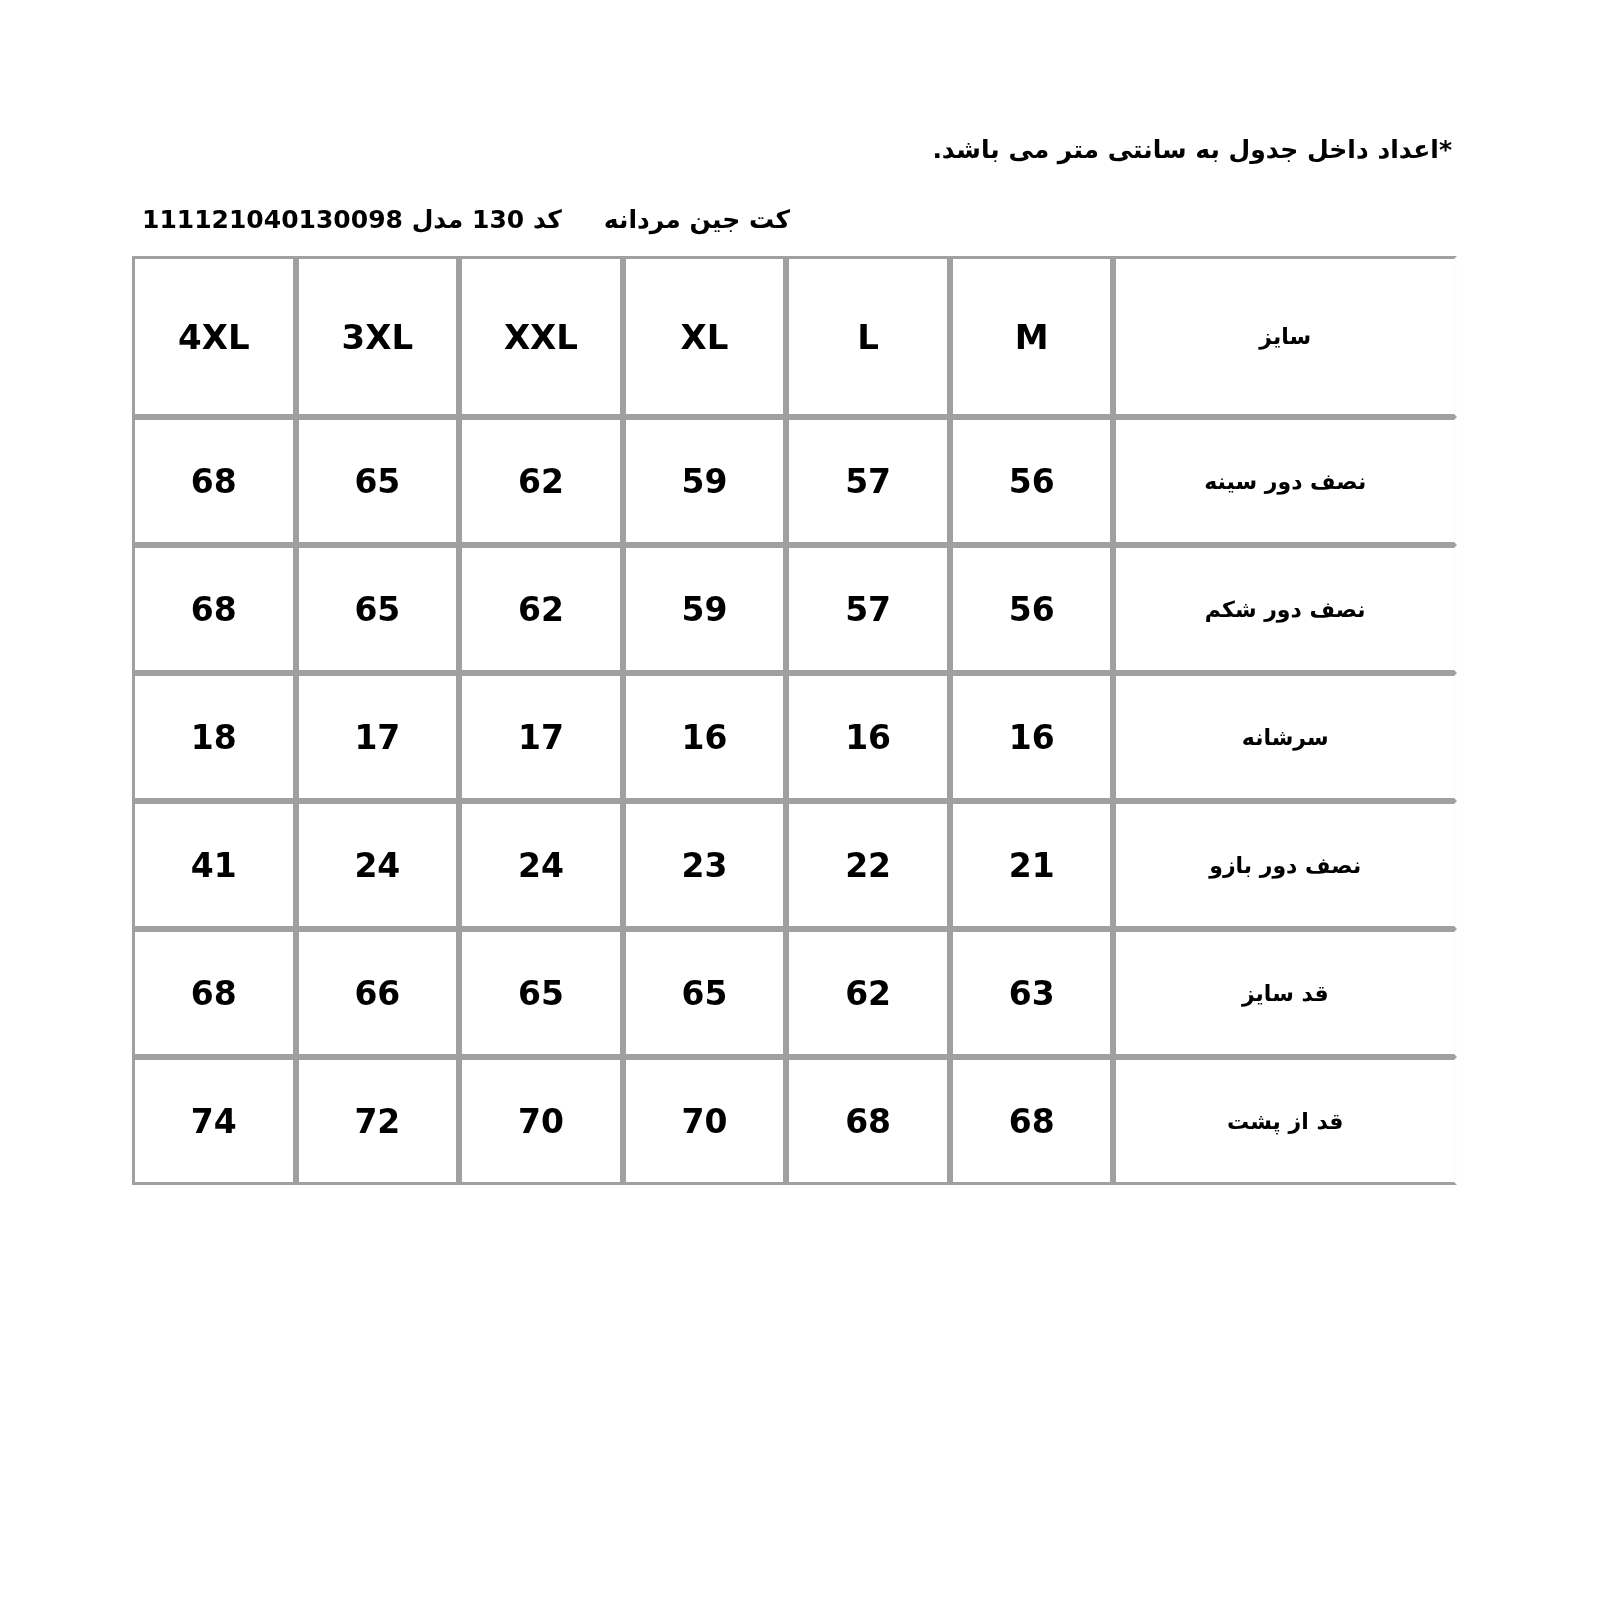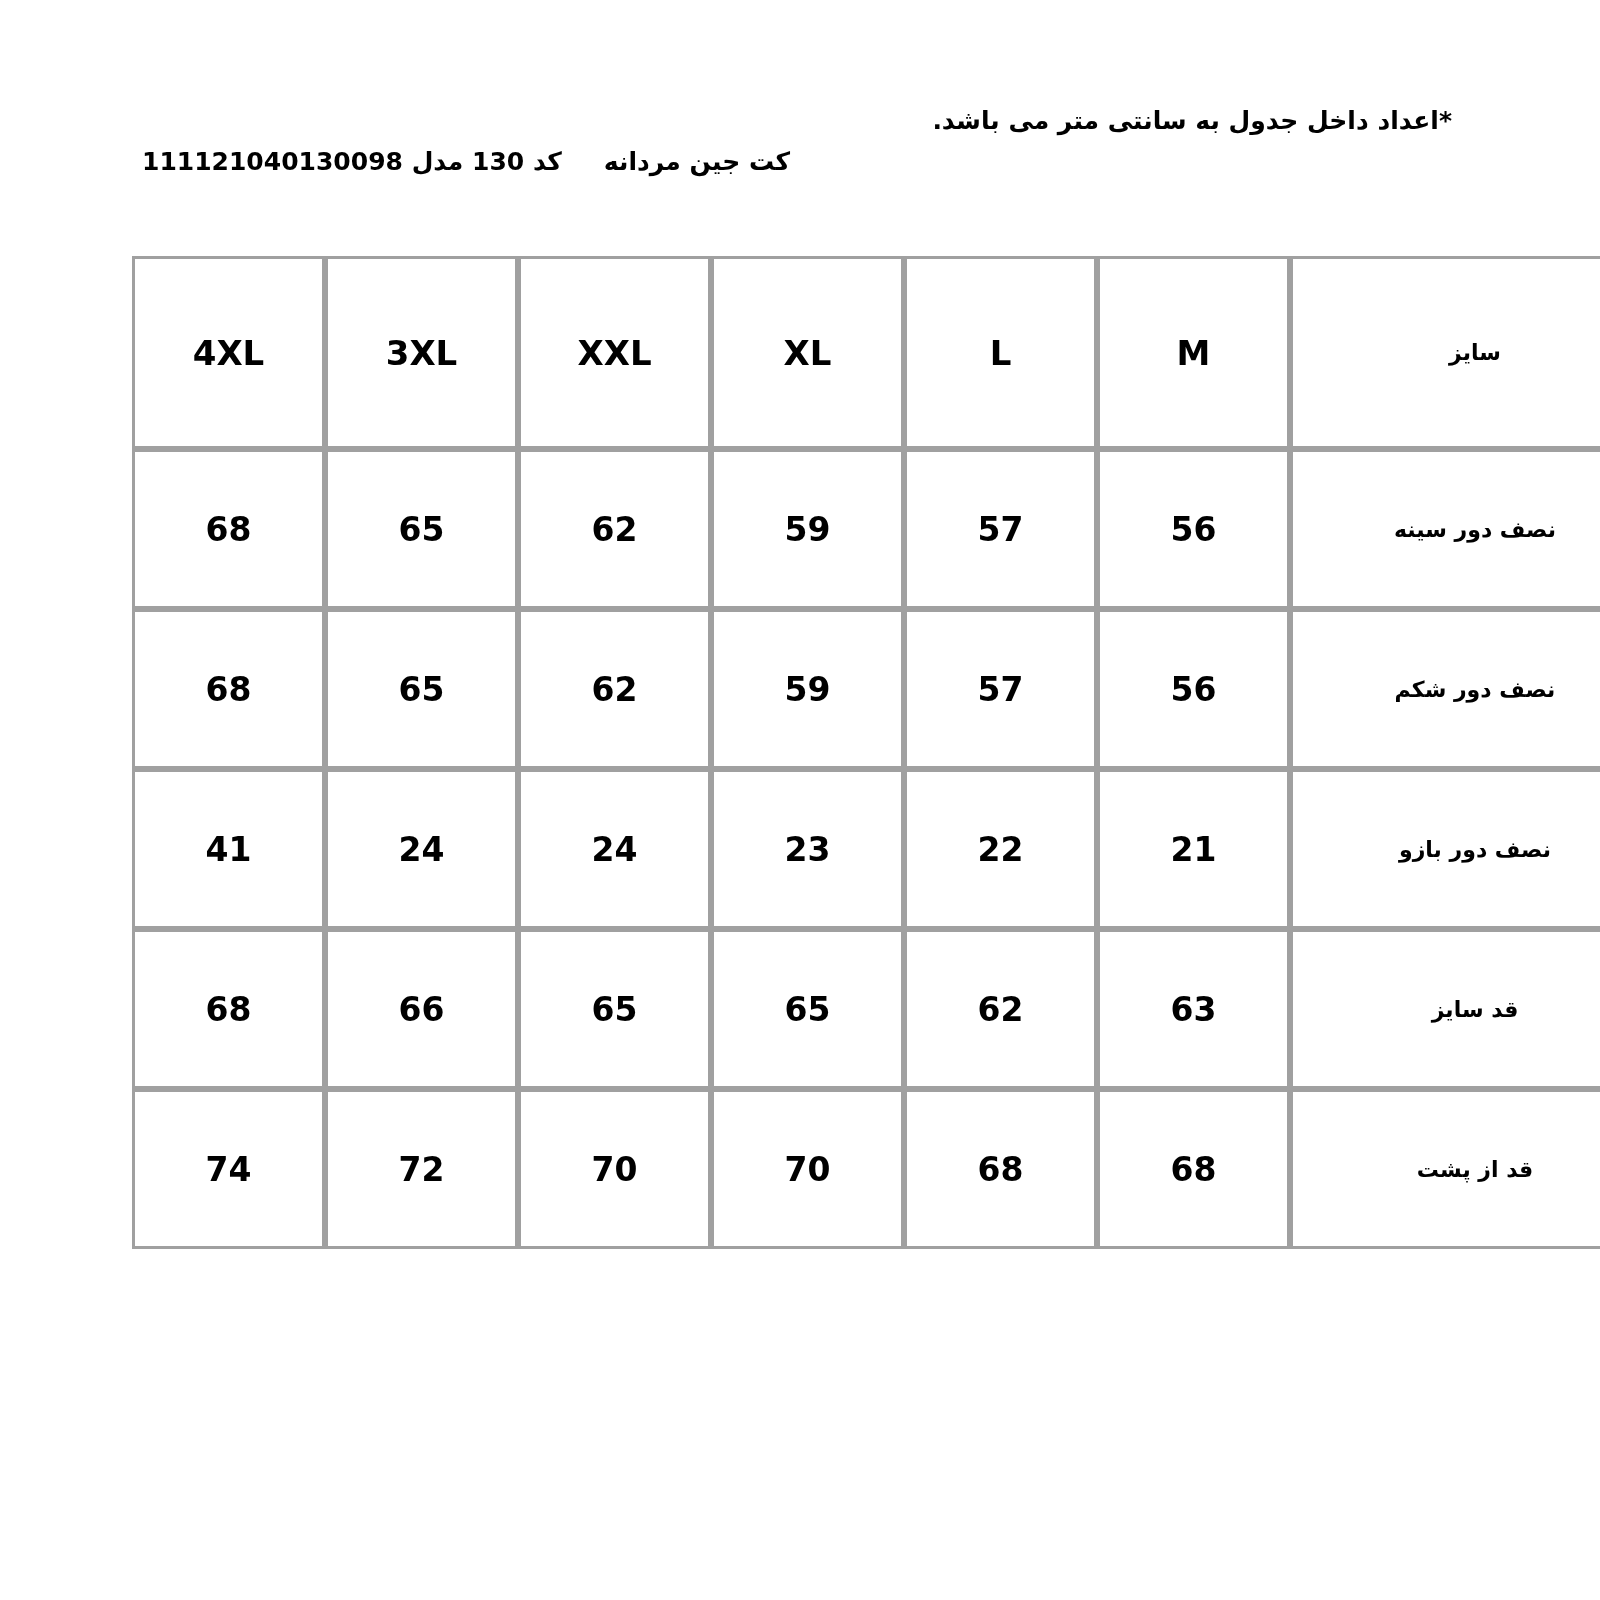--- a/index.html
+++ b/index.html
@@ -24,20 +24,21 @@
     width: 1310px;
     direction: rtl;
     text-align: right;
   }
   .note-line {
     font-size: 25px;
     font-weight: bold;
     line-height: 41px;
     white-space: nowrap;
     color: #000;
+    margin-top: 29px;
   }
   .note-line.product {
     text-align: left;
     padding-right: 30px;
   }
   .note-line.product .gap {
     display: inline-block;
     width: 42px;
   }
 
@@ -54,21 +55,21 @@
     table-layout: fixed;
     width: 1325px;
     direction: ltr;
   }
   table.size-table td,
   table.size-table th {
     border: 3px solid #a0a0a0;
     background: #ffffff;
     text-align: center;
     vertical-align: middle;
-    padding: 16px;
+    padding: 0;
     font-weight: bold;
     color: #000;
   }
   
   table.size-table td.label-col,
   table.size-table th.label-col {
     border-right: 3px solid #fdfdfd;
     direction: rtl;
     font-size: 22px;
     width: 332px;
@@ -126,20 +127,29 @@
       <tr>
         <td class="size-col value">68</td>
         <td class="size-col value">65</td>
         <td class="size-col value">62</td>
         <td class="size-col value">59</td>
         <td class="size-col value">57</td>
         <td class="size-col value">56</td>
         <td class="label-col">نصف دور شکم</td>
       </tr>
       <tr>
+        <td class="size-col value">18</td>
+        <td class="size-col value">17</td>
+        <td class="size-col value">17</td>
+        <td class="size-col value">16</td>
+        <td class="size-col value">16</td>
+        <td class="size-col value">16</td>
+        <td class="label-col">سرشانه</td>
+      </tr>
+      <tr>
         <td class="size-col value">41</td>
         <td class="size-col value">24</td>
         <td class="size-col value">24</td>
         <td class="size-col value">23</td>
         <td class="size-col value">22</td>
         <td class="size-col value">21</td>
         <td class="label-col">نصف دور بازو</td>
       </tr>
       <tr>
         <td class="size-col value">68</td>

